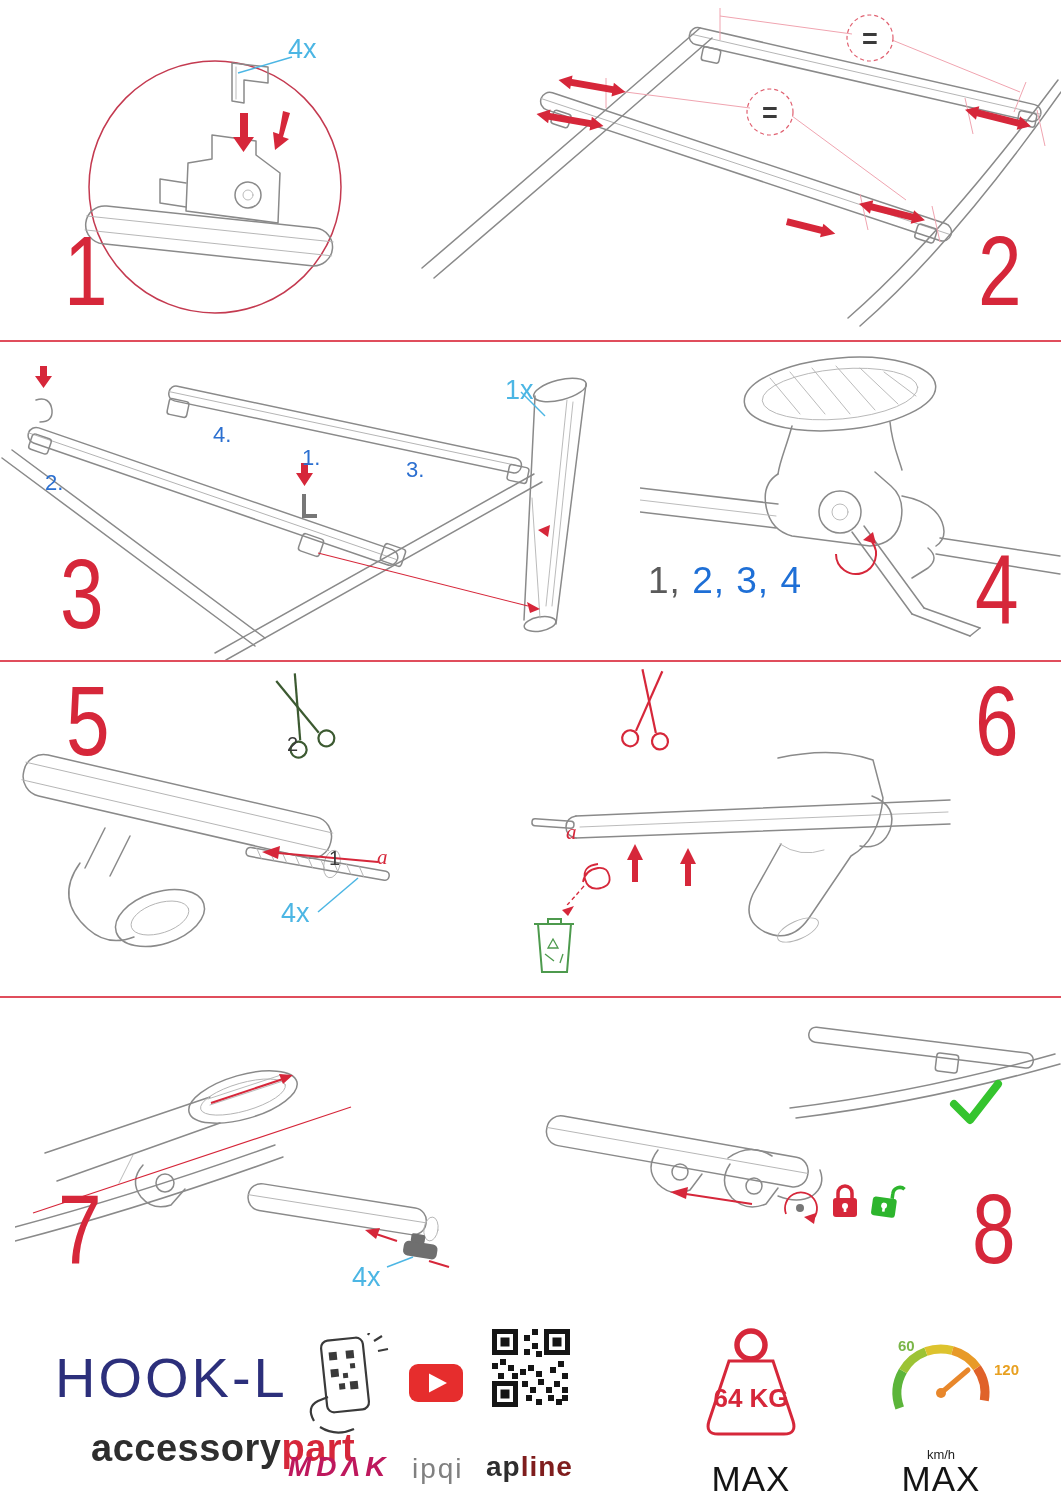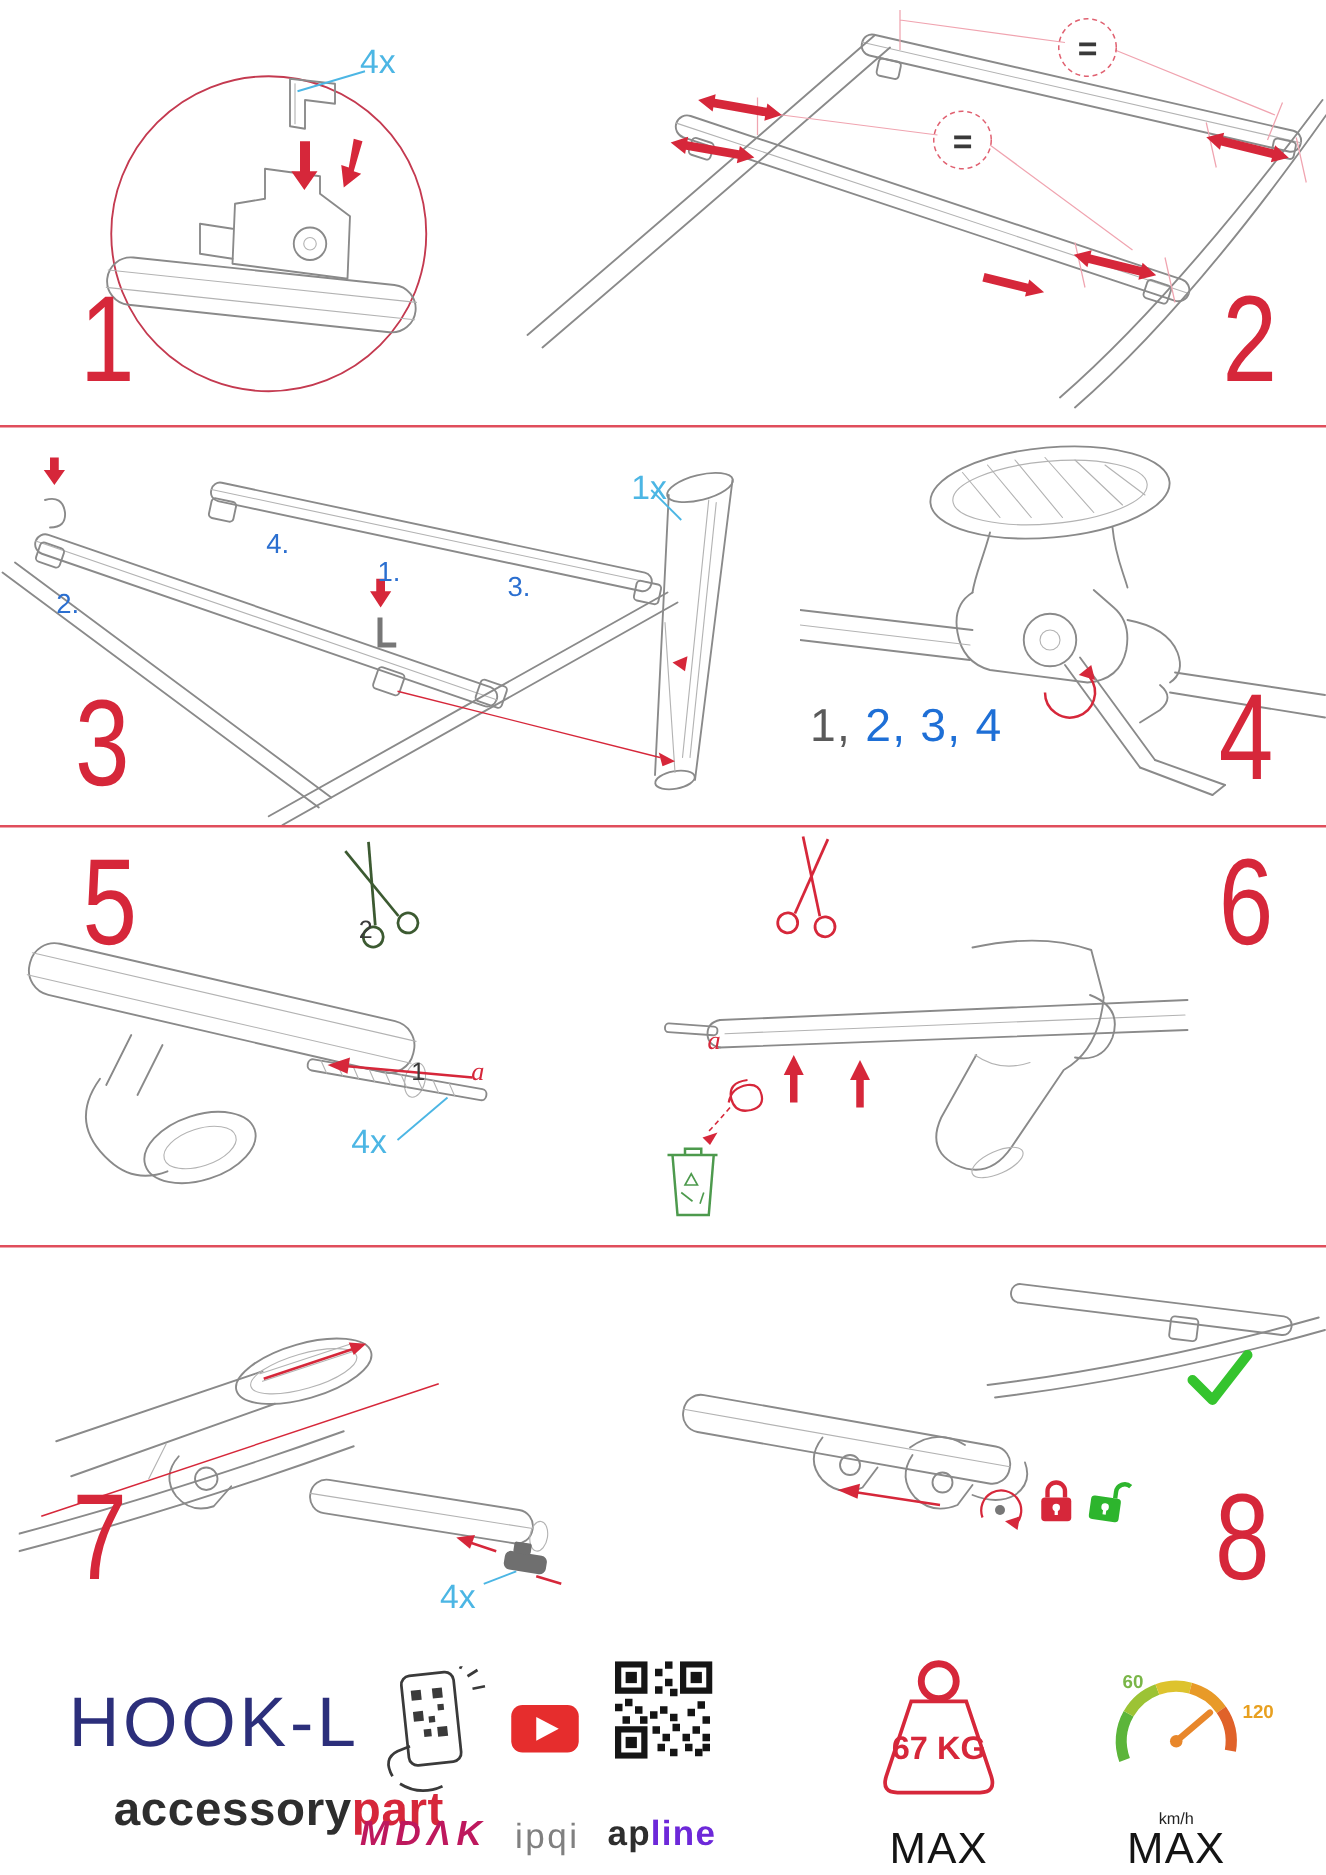--- a/index.html
+++ b/index.html
@@ -30,21 +30,21 @@
 
   
   .product-name { position:absolute; color:#2c2f7b; font-size:56px; font-weight:500; letter-spacing:3px; }
   .brand { position:absolute; font-size:38px; font-weight:700; letter-spacing:.5px;margin-left:36px; }
   .brand .dark { color:#2e2e2e; }
   .brand .red { color:#d6273a; }
   .logo-mdak { position:absolute; color:#be185d; font-size:28px; font-weight:700; letter-spacing:5px;font-style:italic; }
   .logo-ipqi { position:absolute; color:#808080; font-size:28px; font-weight:400; letter-spacing:2px; }
   .logo-apline { position:absolute; font-size:28px; font-weight:700; letter-spacing:1px; }
   .logo-apline .dark { color:#2e2e2e; }
-  .logo-apline .red { color:#6d28d9;text-align:center; }
+  .logo-apline .red { color:#7f1d1d;text-align:center; }
   .weight-value { position:absolute; color:#d6273a; font-size:26px; font-weight:700; text-align:center; }
   .max-label { position:absolute; color:#141414; font-size:35px; font-weight:500; text-align:center; letter-spacing:1px; }
   .speed-low { position:absolute; color:#7ab648; font-size:15px; font-weight:700; }
   .speed-high { position:absolute; color:#e8a020; font-size:15px; font-weight:700; }
   .speed-unit { position:absolute; color:#222; font-size:13px; text-align:center; }
 </style>
 </head>
 <body>
 
 <div class="page">
@@ -428,21 +428,21 @@
     <span class="logo-mdak" style="left:288px;top:128px;">MDΛK</span>
     <span class="logo-ipqi" style="left:412px;top:130px;">ipqi</span>
     <div class="logo-apline" style="left:486px;top:128px;position:absolute;">
       <span class="dark">ap</span><span class="red">line</span>
     </div>
 
     <svg class="abs" style="left:688px;top:2px;" width="126" height="126" viewBox="0 0 126 126">
       <circle cx="63" cy="20" r="14" fill="none" stroke="#d6273a" stroke-width="5.5"></circle>
       <path d="M41 36 h44 l20 60 q4 13 -9 13 h-66 q-13 0 -9 -13 z" fill="none" stroke="#d6273a" stroke-width="3"></path>
     </svg>
-    <span class="weight-value" style="left:701px;top:60px;width:100px;">67 KG</span>
+    <span class="weight-value" style="left:701px;top:60px;width:100px;">64 KG</span>
     <span class="max-label" style="left:701px;top:136px;width:100px;">MAX</span>
 
     <svg class="abs" style="left:876px;top:0;" width="134" height="118" viewBox="0 0 134 118">
       <path d="M23.7 85 A44 44 0 0 1 26.9 48" fill="none" stroke="#5cb53a" stroke-width="9"></path>
       <path d="M26.9 48 A44 44 0 0 1 49.9 28.6" fill="none" stroke="#9cc335" stroke-width="9"></path>
       <path d="M49.9 28.6 A44 44 0 0 1 76.4 27.5" fill="none" stroke="#ddc32e" stroke-width="9"></path>
       <path d="M76.4 27.5 A44 44 0 0 1 101 44.8" fill="none" stroke="#e89a28" stroke-width="9"></path>
       <path d="M101 44.8 A44 44 0 0 1 108.3 77.6" fill="none" stroke="#e0622a" stroke-width="9"></path>
       <line x1="65" y1="70" x2="92" y2="47" stroke="#e8872b" stroke-width="5" stroke-linecap="round"></line>
       <circle cx="65" cy="70" r="5" fill="#e8872b"></circle>

